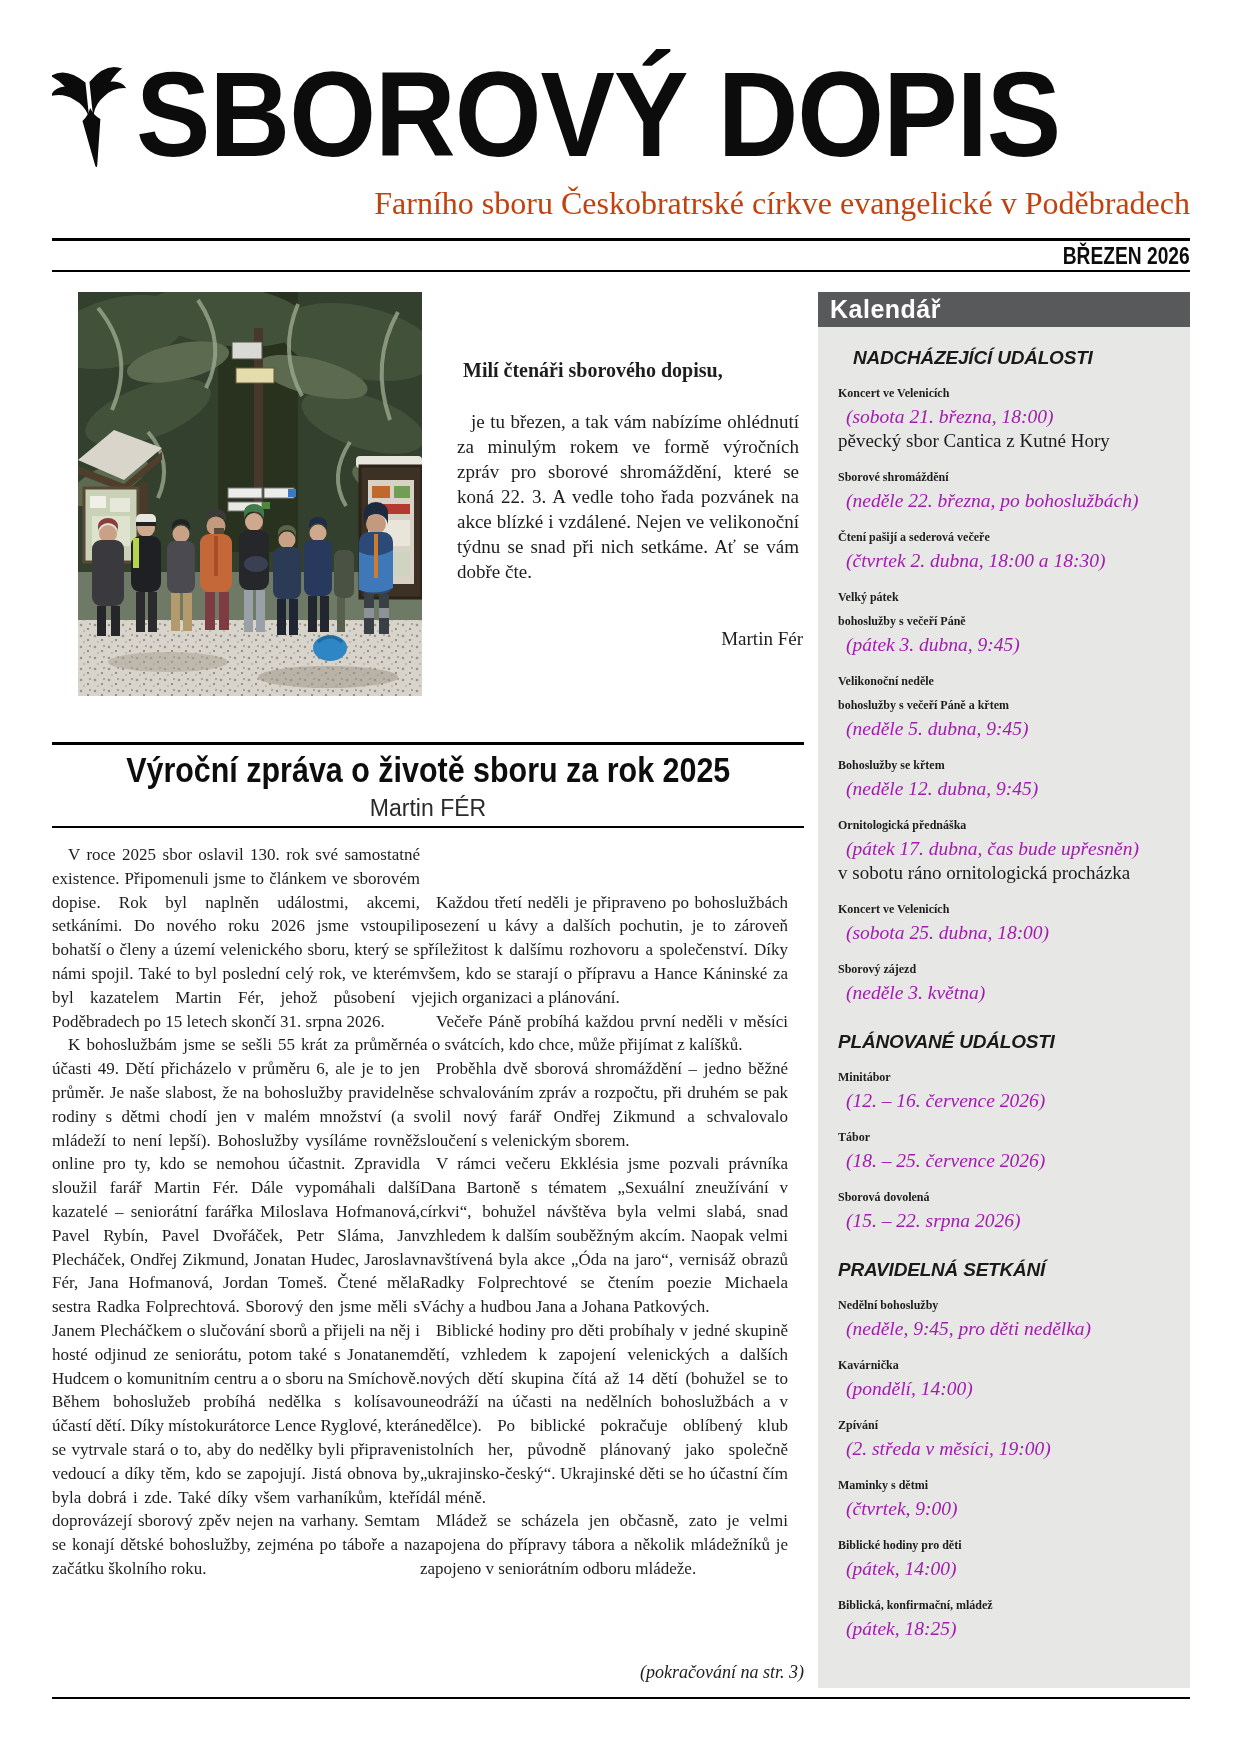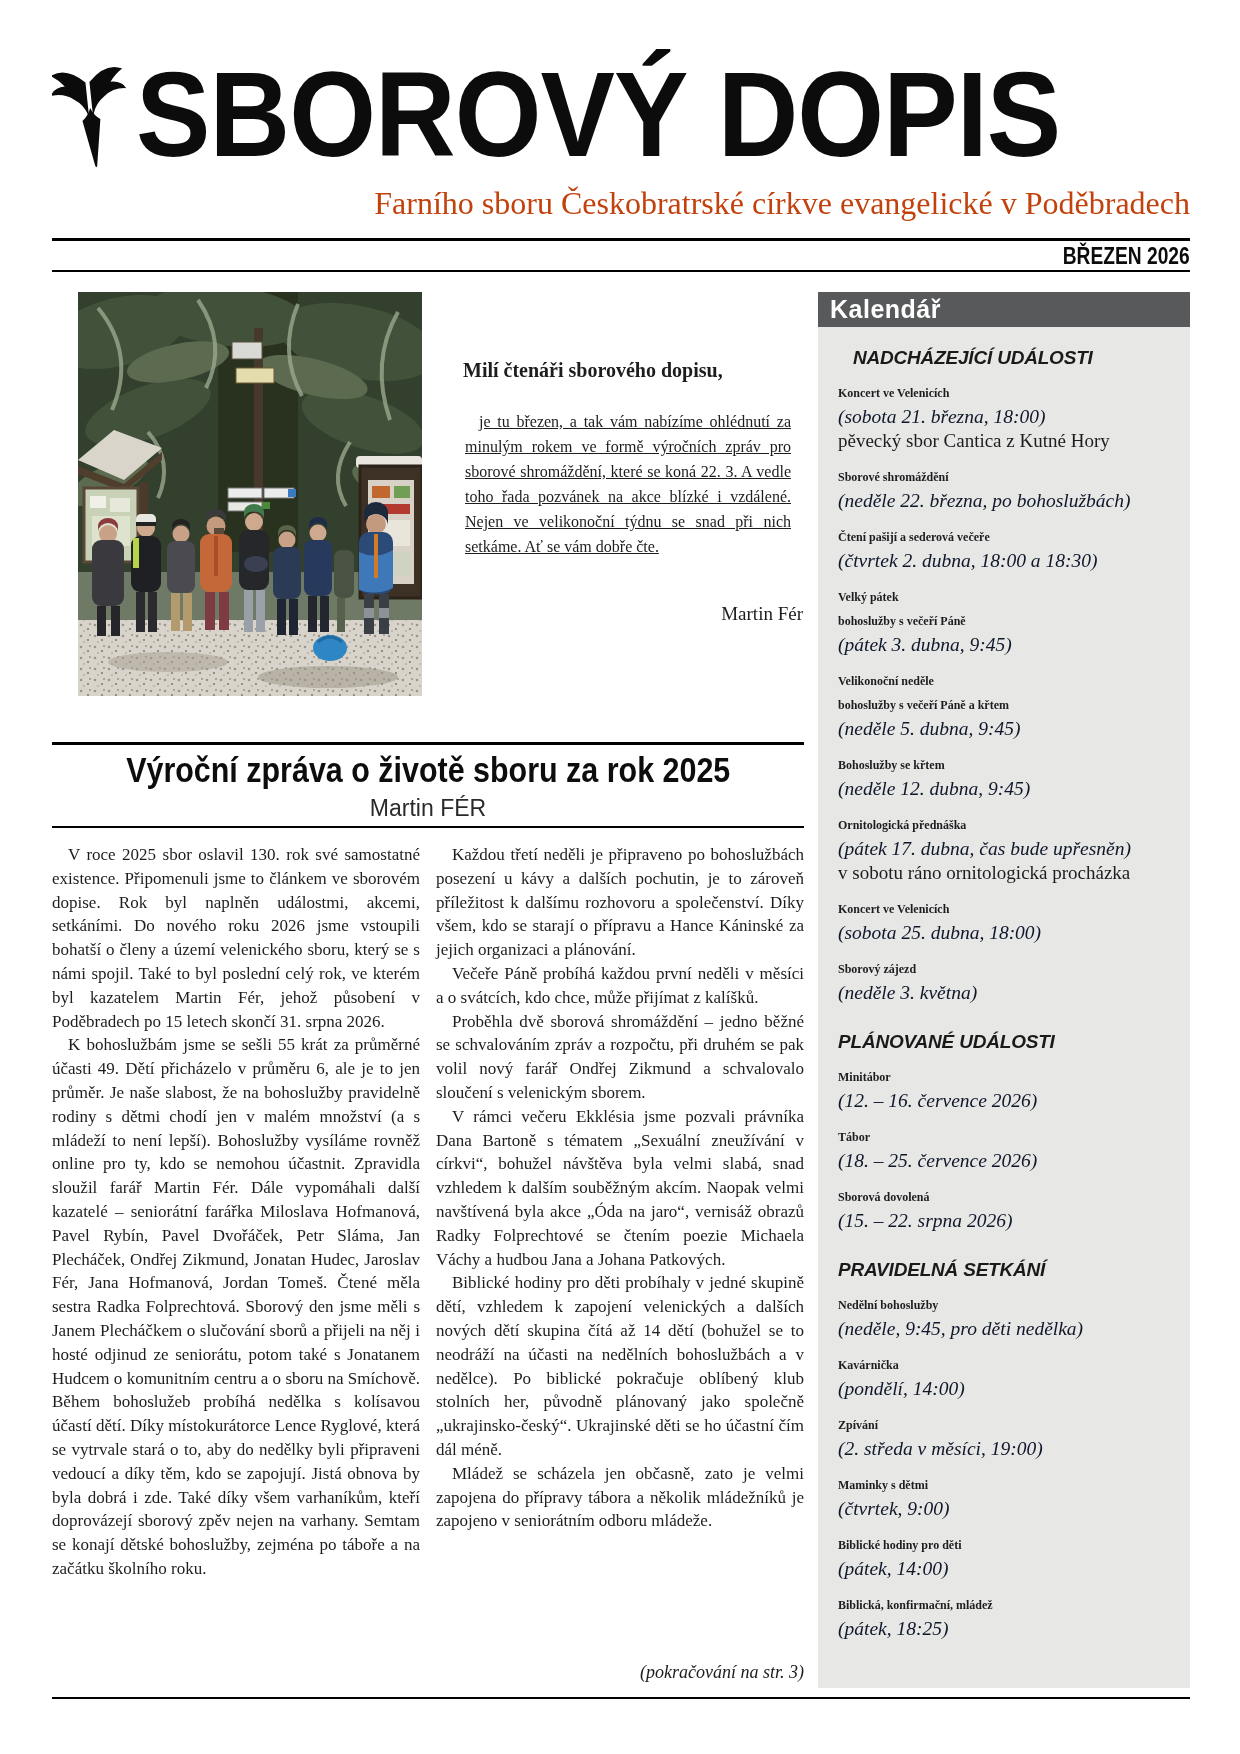--- a/index.html
+++ b/index.html
@@ -23,51 +23,51 @@
   #rule2{left:52px;top:270px;width:1138px;height:2px;}
 
   
   #photo{left:78px;top:292px;width:344px;height:404px;overflow:hidden;}
   #photo svg{display:block;width:100%;height:100%;}
 
   
   #intro{left:453px;top:358px;width:350px;}
   #intro .salutation{font-weight:700;font-size:20px;line-height:25px;
        text-indent:10px;margin:0 0 26px 0;font-family:Liberation Serif, serif;}
-  #intro .body{font-size:16px;line-height:25px;text-align:justify;
-       text-indent:14px;margin:12px;text-decoration:underline;}
+  #intro .body{font-size:19px;line-height:25px;text-align:justify;
+       text-indent:14px;margin:4px;}
   #intro .signature{margin-top:44px;text-align:right;font-size:19px;}
 
   
   #calendar{left:818px;top:292px;width:372px;height:1396px;background:#e7e7e6;}
   .cal-header{height:35px;line-height:35px;background:#58595b;color:#ffffff;
        font-family:"Liberation Sans",sans-serif;font-weight:700;font-size:25px;
        padding-left:12px;letter-spacing:.5px;}
   .cal-body{padding:20px 20px 0 20px;}
   .cal-section{font-family:"Liberation Sans",sans-serif;font-weight:700;
        font-style:italic;font-size:19px;line-height:22px;margin:26px 0 10px 0;
        letter-spacing:-.2px;color:#1a1a1a;}
   .cal-body .cal-section:first-child{margin-top:0;margin-left:15px;}
   .cal-event{margin-top:12px;}
   .ev-title{font-weight:700;font-size:12px;line-height:24px;white-space:pre-line;}
-  .ev-detail{font-style:italic;font-size:19.5px;line-height:24px;color:#0f172a;}
+  .ev-detail{font-style:italic;font-size:19.5px;line-height:24px;color:#a21caf;margin-left:8px;}
   .ev-note{font-size:19px;line-height:24px;}
 
   
   #art-rule-thick{left:52px;top:742px;width:752px;height:3px;}
   #article-title{left:52px;top:750px;width:752px;text-align:center;white-space:nowrap;}
   #article-title .t{display:inline-block;font-family:"Liberation Sans",sans-serif;
        font-weight:700;font-size:35px;line-height:40px;transform:scaleX(.87);
        transform-origin:center top;color:#0d0d0d;}
   #article-author{left:52px;top:794px;width:752px;text-align:center;
        font-family:"Liberation Sans",sans-serif;font-size:23px;line-height:28px;
        color:#2a2a2a;}
   #art-rule-thin{left:52px;top:826px;width:752px;height:2px;}
 
-  #columns{left:52px;top:843px;width:752px;display:flex;gap:16px;}
+  #columns{left:52px;top:843px;width:752px;display:flex;align-items:flex-end;}
   .col{width:368px;}
   .col p{font-size:17px;line-height:23.8px;text-align:justify;
        text-indent:16px;margin:0;}
   #continuation{left:52px;top:1662px;width:752px;text-align:right;
        font-style:italic;font-size:18px;}
 
   #footer-rule{left:52px;top:1697px;width:1138px;height:2px;}
 </style>
 </head>
 <body>

